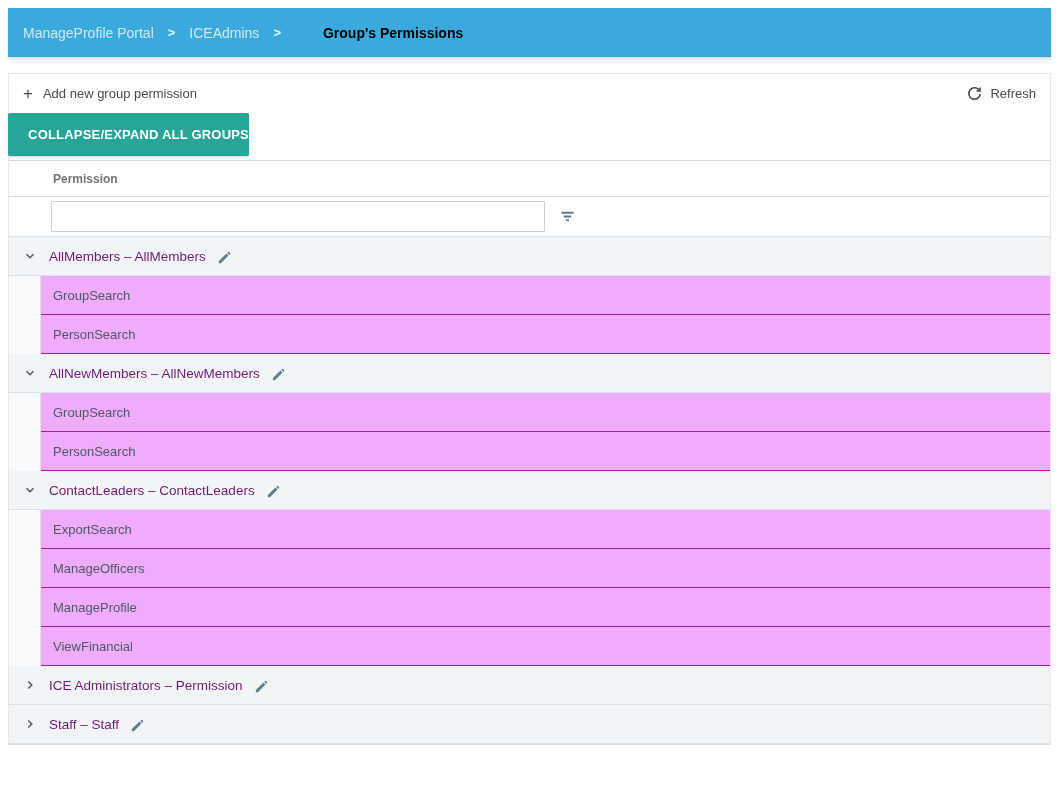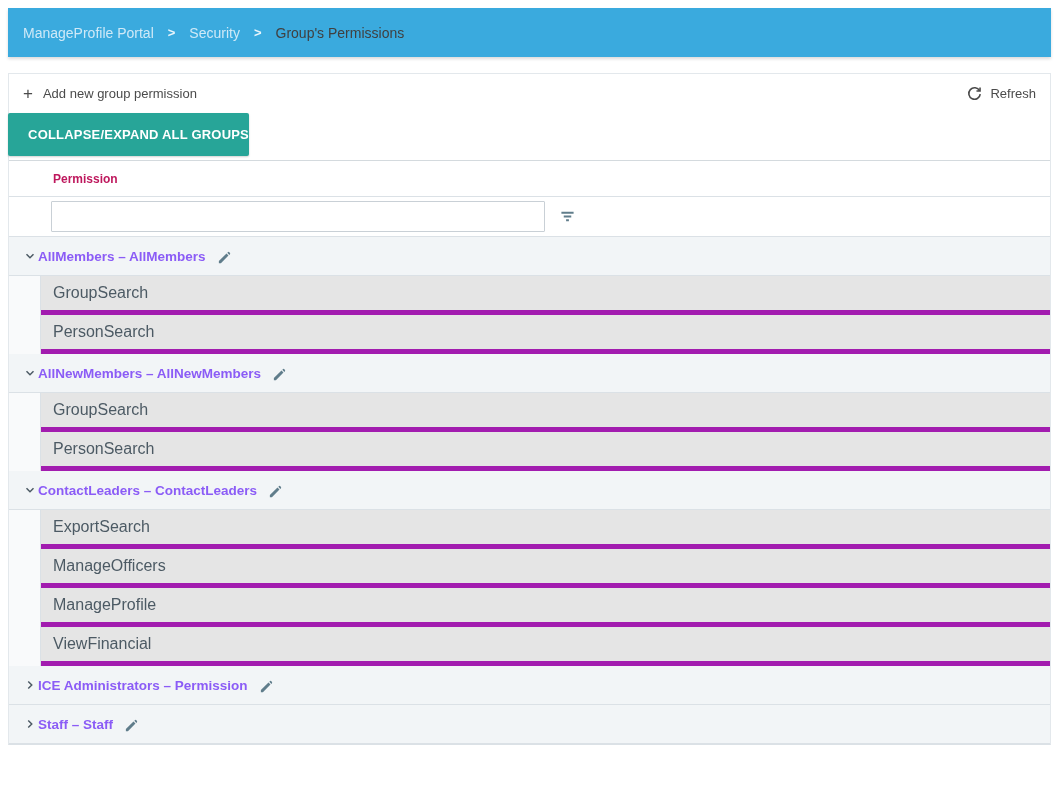--- a/index.html
+++ b/index.html
@@ -14,21 +14,21 @@
   
   .app-header {
     height: 49px;
     background: #3aaade;
     display: flex;
     align-items: center;
     padding-left: 15px;
     box-shadow: 0 2px 3px rgba(0,0,0,0.14);
   }
   .crumb { font-size: 14px; color: #cfe9f7; }
-  .crumb.active { color: #404040; font-weight: 400; }
+  .crumb.active { color: #000000; font-weight: 700; margin-left: 28px; }
   .crumb-sep {
     color: #eaf6fc; font-weight: 700; font-size: 13px;
     margin: 0 14px; position: relative; top: 0px;
   }
 
   
   .card {
     margin-top: 16px;
     border: 1px solid #e3e8ec;
     border-bottom: none;
@@ -68,21 +68,21 @@
   }
   .spacer4 { height: 4px; }
 
   .thead {
     height: 36px;
     border-top: 1px solid #d4dade;
     display: flex;
     align-items: center;
     padding-left: 44px;
   }
-  .th-label { font-size: 12px; font-weight: 700; color: #be185d; }
+  .th-label { font-size: 12px; font-weight: 700; color: #737373; }
 
   .filter-row {
     height: 41px;
     border-top: 1px solid #dbe1e6;
     border-bottom: 1px solid #dbe1e6;
     display: flex;
     align-items: center;
     padding-left: 42px;
   }
   .filter-input {
@@ -103,50 +103,50 @@
     height: 39px;
     background: #f2f5f7;
     border-bottom: 1px solid #dbe1e6;
     display: flex;
     align-items: center;
     padding-left: 13px;
     cursor: pointer;
   }
   .chev { display: inline-flex; width: 16px; justify-content: center; }
   .group:not(.collapsed) .chev-right { display: none; }
-  .group-label { font-size: 13.5px; color: #8b5cf6; font-weight: bold; }
+  .group-label { margin-left: 11px; font-size: 13.5px; color: #701a75; }
   .edit { margin-left: 11px; display: inline-flex; cursor: pointer; position: relative; top: 1px; }
 
   .perm-row { height: 39px; display: flex; }
   .perm-gutter {
     width: 32px;
     background: #f9fafb;
     border-right: 1px solid #dbe1e6;
   }
   .perm-cell {
     flex: 1;
-    background: #e5e5e5;
-    border-bottom: 5px solid #a21caf;
+    background: #f0abfc;
+    border-bottom: 1px solid #a21caf;
     display: flex;
     align-items: center;
     padding-left: 12px;
-    font-size: 16px;
+    font-size: 13px;
     color: #4c5a64;
   }
   .card-bottom { border-bottom: 1px solid #dbe1e6; }
 </style>
 </head>
 <body>
 
 <div class="page">
 
   <div class="app-header">
     <span class="crumb">ManageProfile Portal</span>
     <span class="crumb-sep">&gt;</span>
-    <span class="crumb">Security</span>
+    <span class="crumb">ICEAdmins</span>
     <span class="crumb-sep">&gt;</span>
     <span class="crumb active">Group's Permissions</span>
   </div>
 
   <div class="card card-bottom">
 
     <div class="toolbar">
       <div class="tool-left">
         <span class="plus-glyph">+</span>
         <span>Add new group permission</span>

